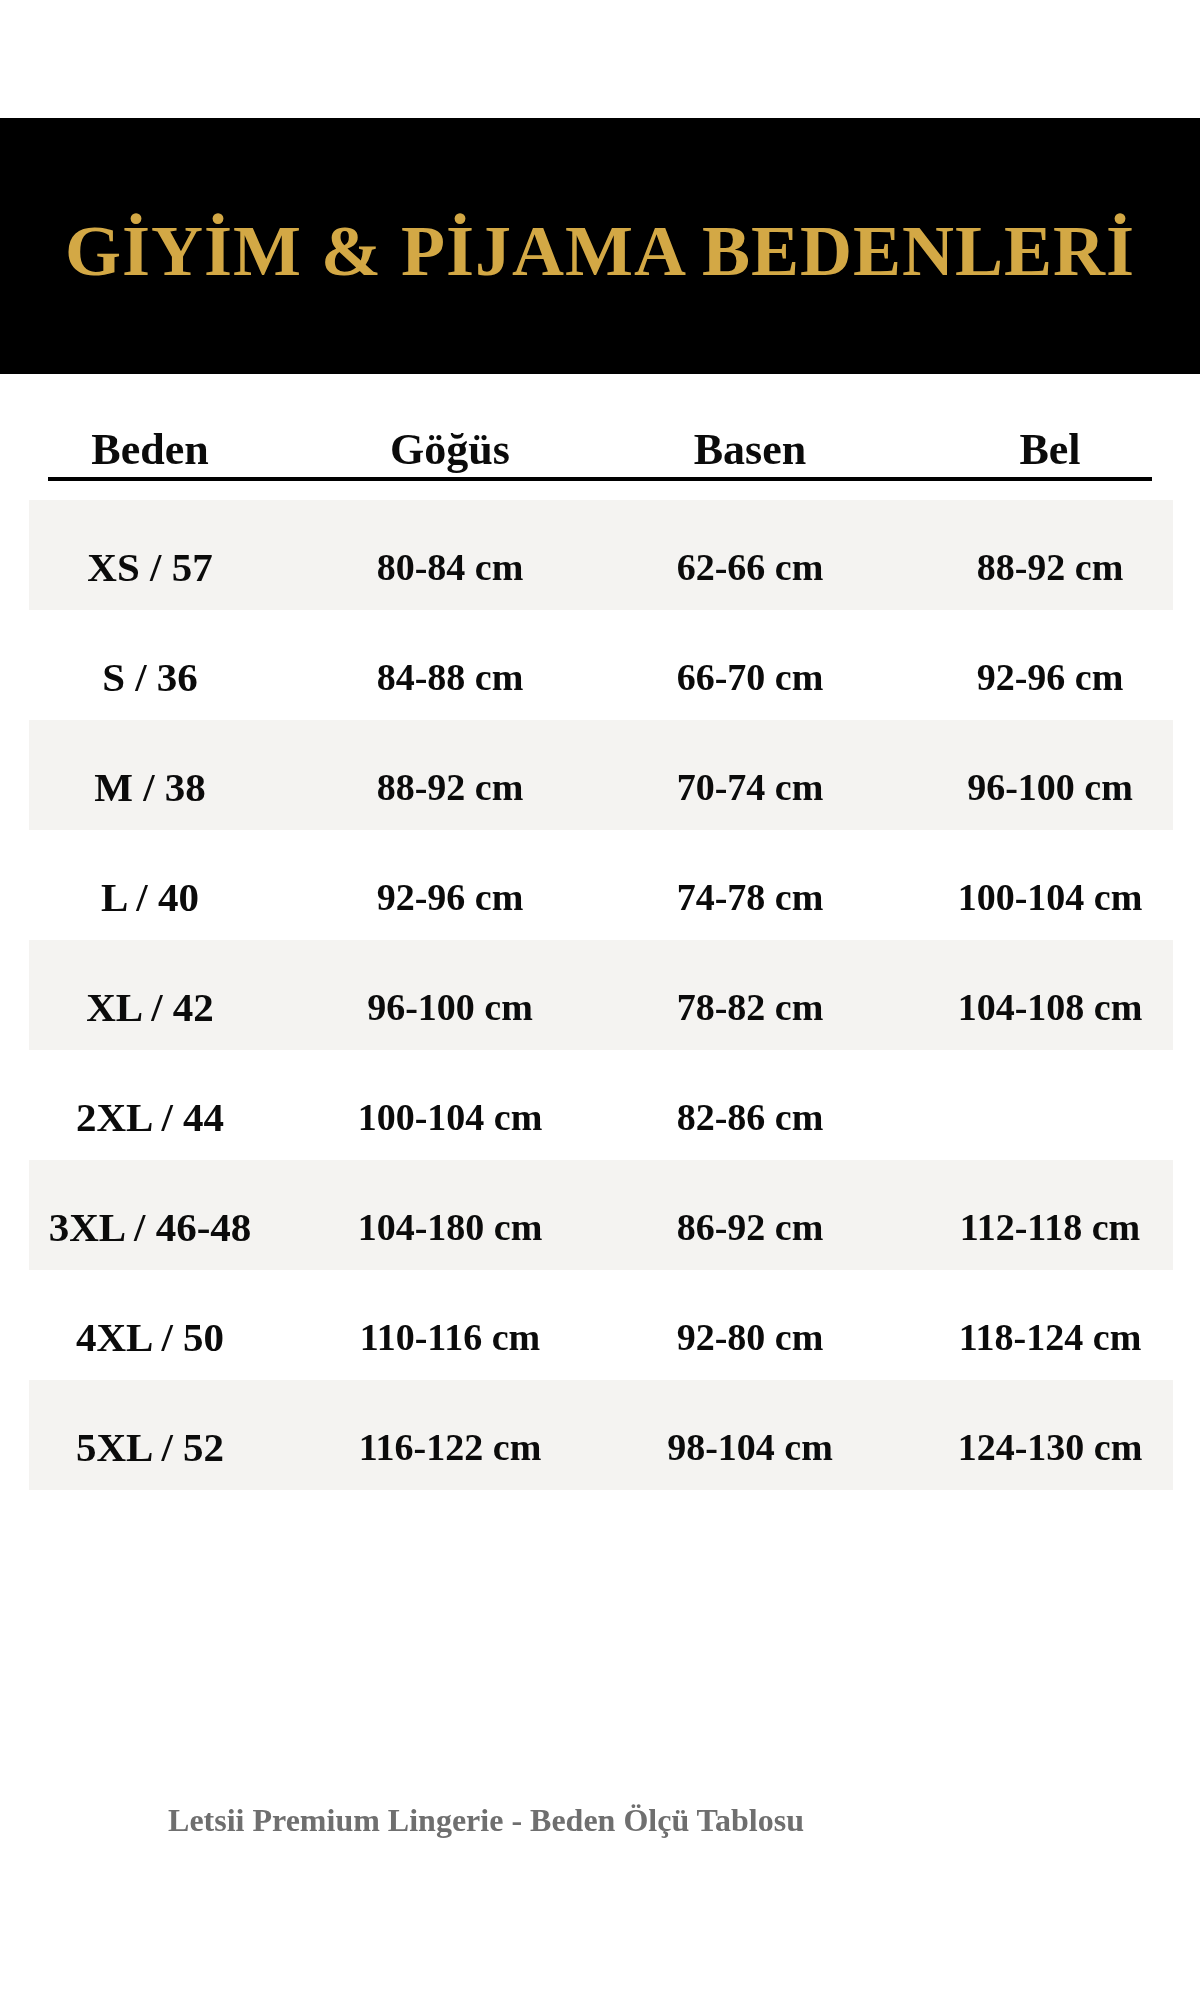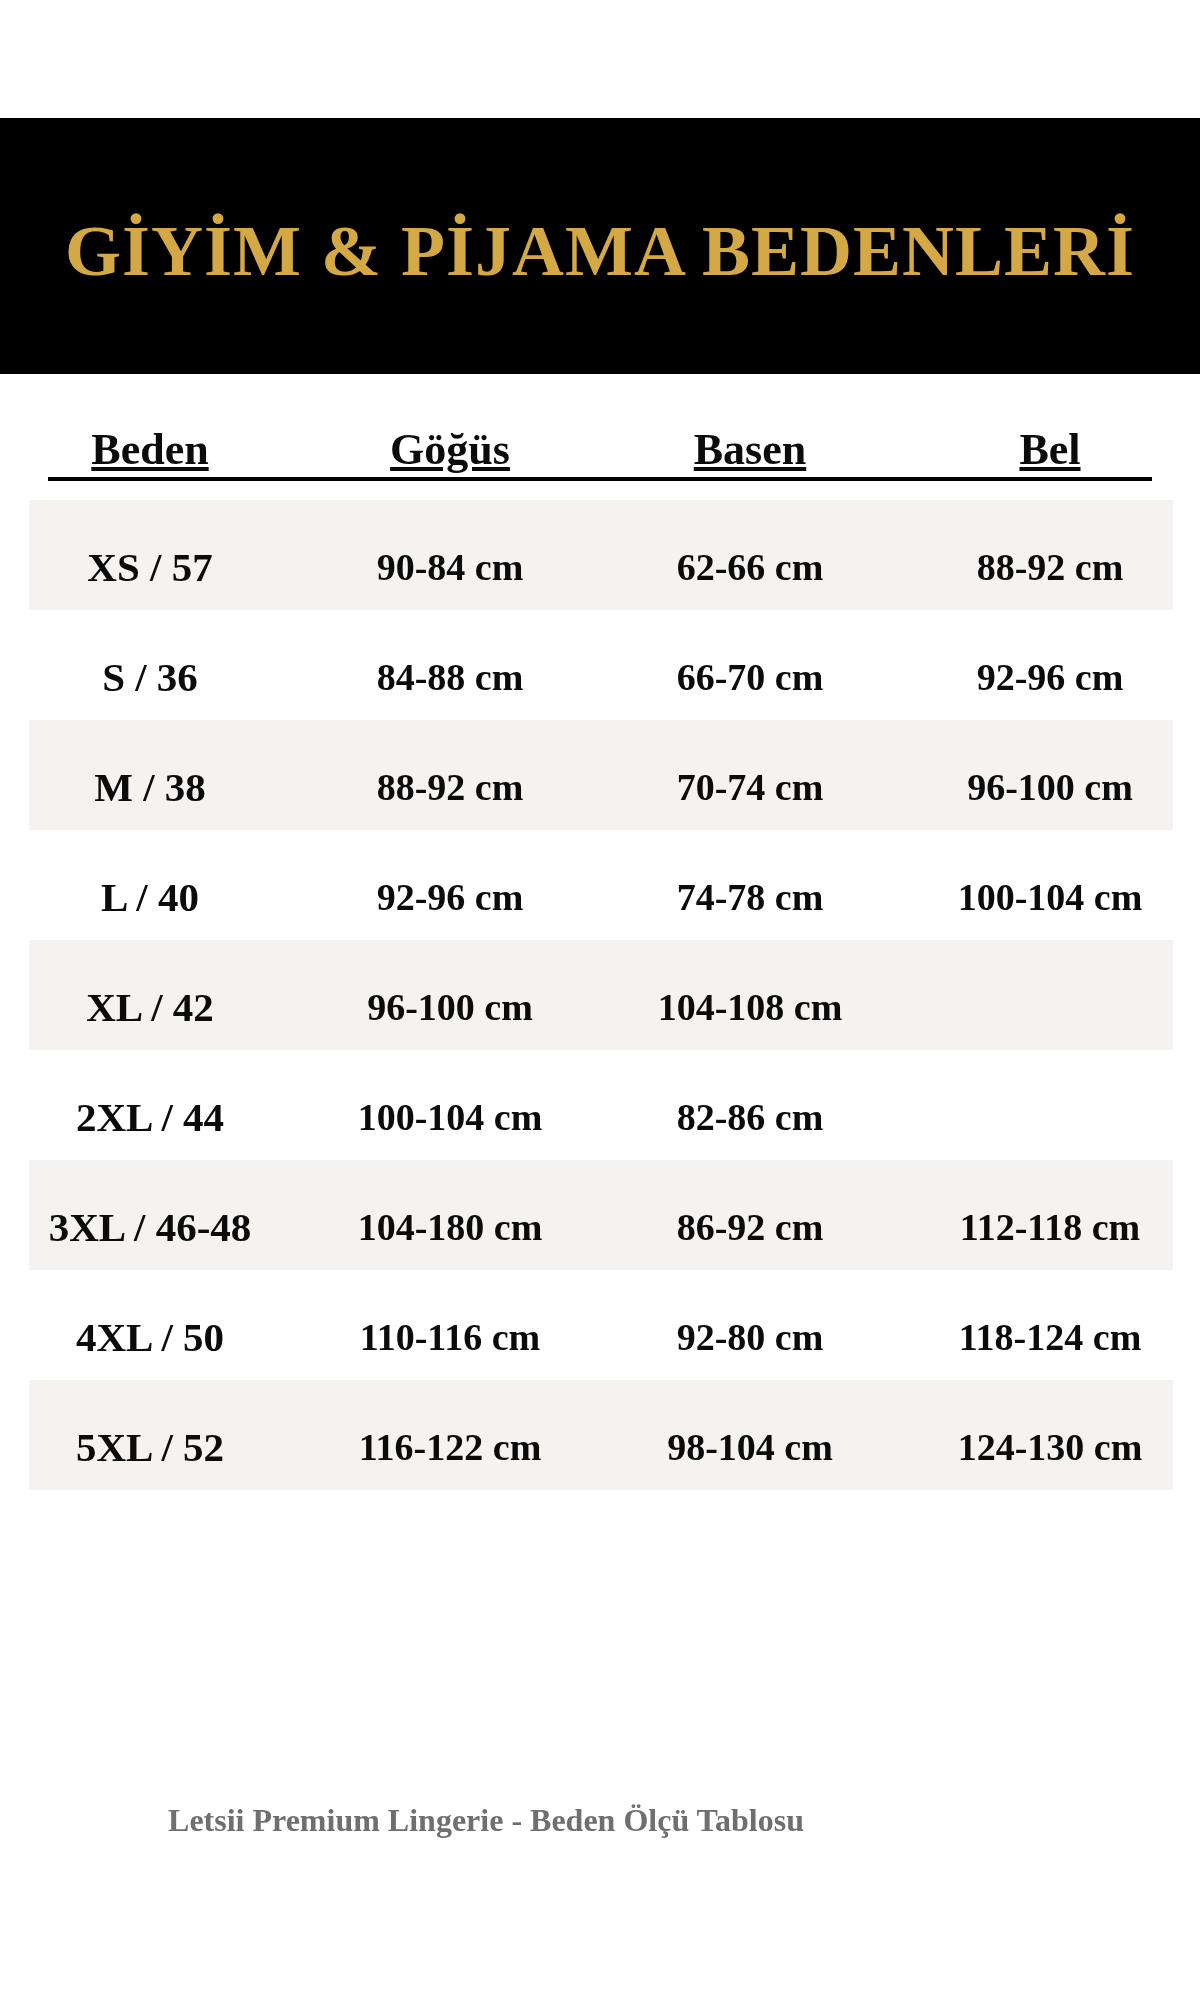--- a/index.html
+++ b/index.html
@@ -37,21 +37,20 @@
   }
   .thead {
     position: absolute;
     left: 0;
     top: 414px;
     width: 1012px;
     height: 70px;
     display: grid;
     grid-template-columns: repeat(4, 300px);
     align-items: center;
-    text-decoration: underline;
   }
   .thead .th {
     text-align: center;
     font-weight: bold;
     font-size: 44px;
     white-space: nowrap;
   }
   .header-underline {
     position: absolute;
     left: 48px;
@@ -121,21 +120,21 @@
   <div class="th">Göğüs</div>
   <div class="th">Basen</div>
   <div class="th">Bel</div>
 </div>
 
 <div class="header-underline"></div>
 
 <div class="tbody" id="tbody">
   <div class="row striped">
     <div class="cell beden">XS / 57</div>
-    <div class="cell">90-84 cm</div>
+    <div class="cell">80-84 cm</div>
     <div class="cell">62-66 cm</div>
     <div class="cell">88-92 cm</div>
   </div>
 
   <div class="row">
     <div class="cell beden">S / 36</div>
     <div class="cell">84-88 cm</div>
     <div class="cell">66-70 cm</div>
     <div class="cell">92-96 cm</div>
   </div>
@@ -150,20 +149,21 @@
   <div class="row">
     <div class="cell beden">L / 40</div>
     <div class="cell">92-96 cm</div>
     <div class="cell">74-78 cm</div>
     <div class="cell">100-104 cm</div>
   </div>
 
   <div class="row striped">
     <div class="cell beden">XL / 42</div>
     <div class="cell">96-100 cm</div>
+    <div class="cell">78-82 cm</div>
     <div class="cell">104-108 cm</div>
   </div>
 
   <div class="row">
     <div class="cell beden">2XL / 44</div>
     <div class="cell">100-104 cm</div>
     <div class="cell">82-86 cm</div>
   </div>
 
   <div class="row striped">

